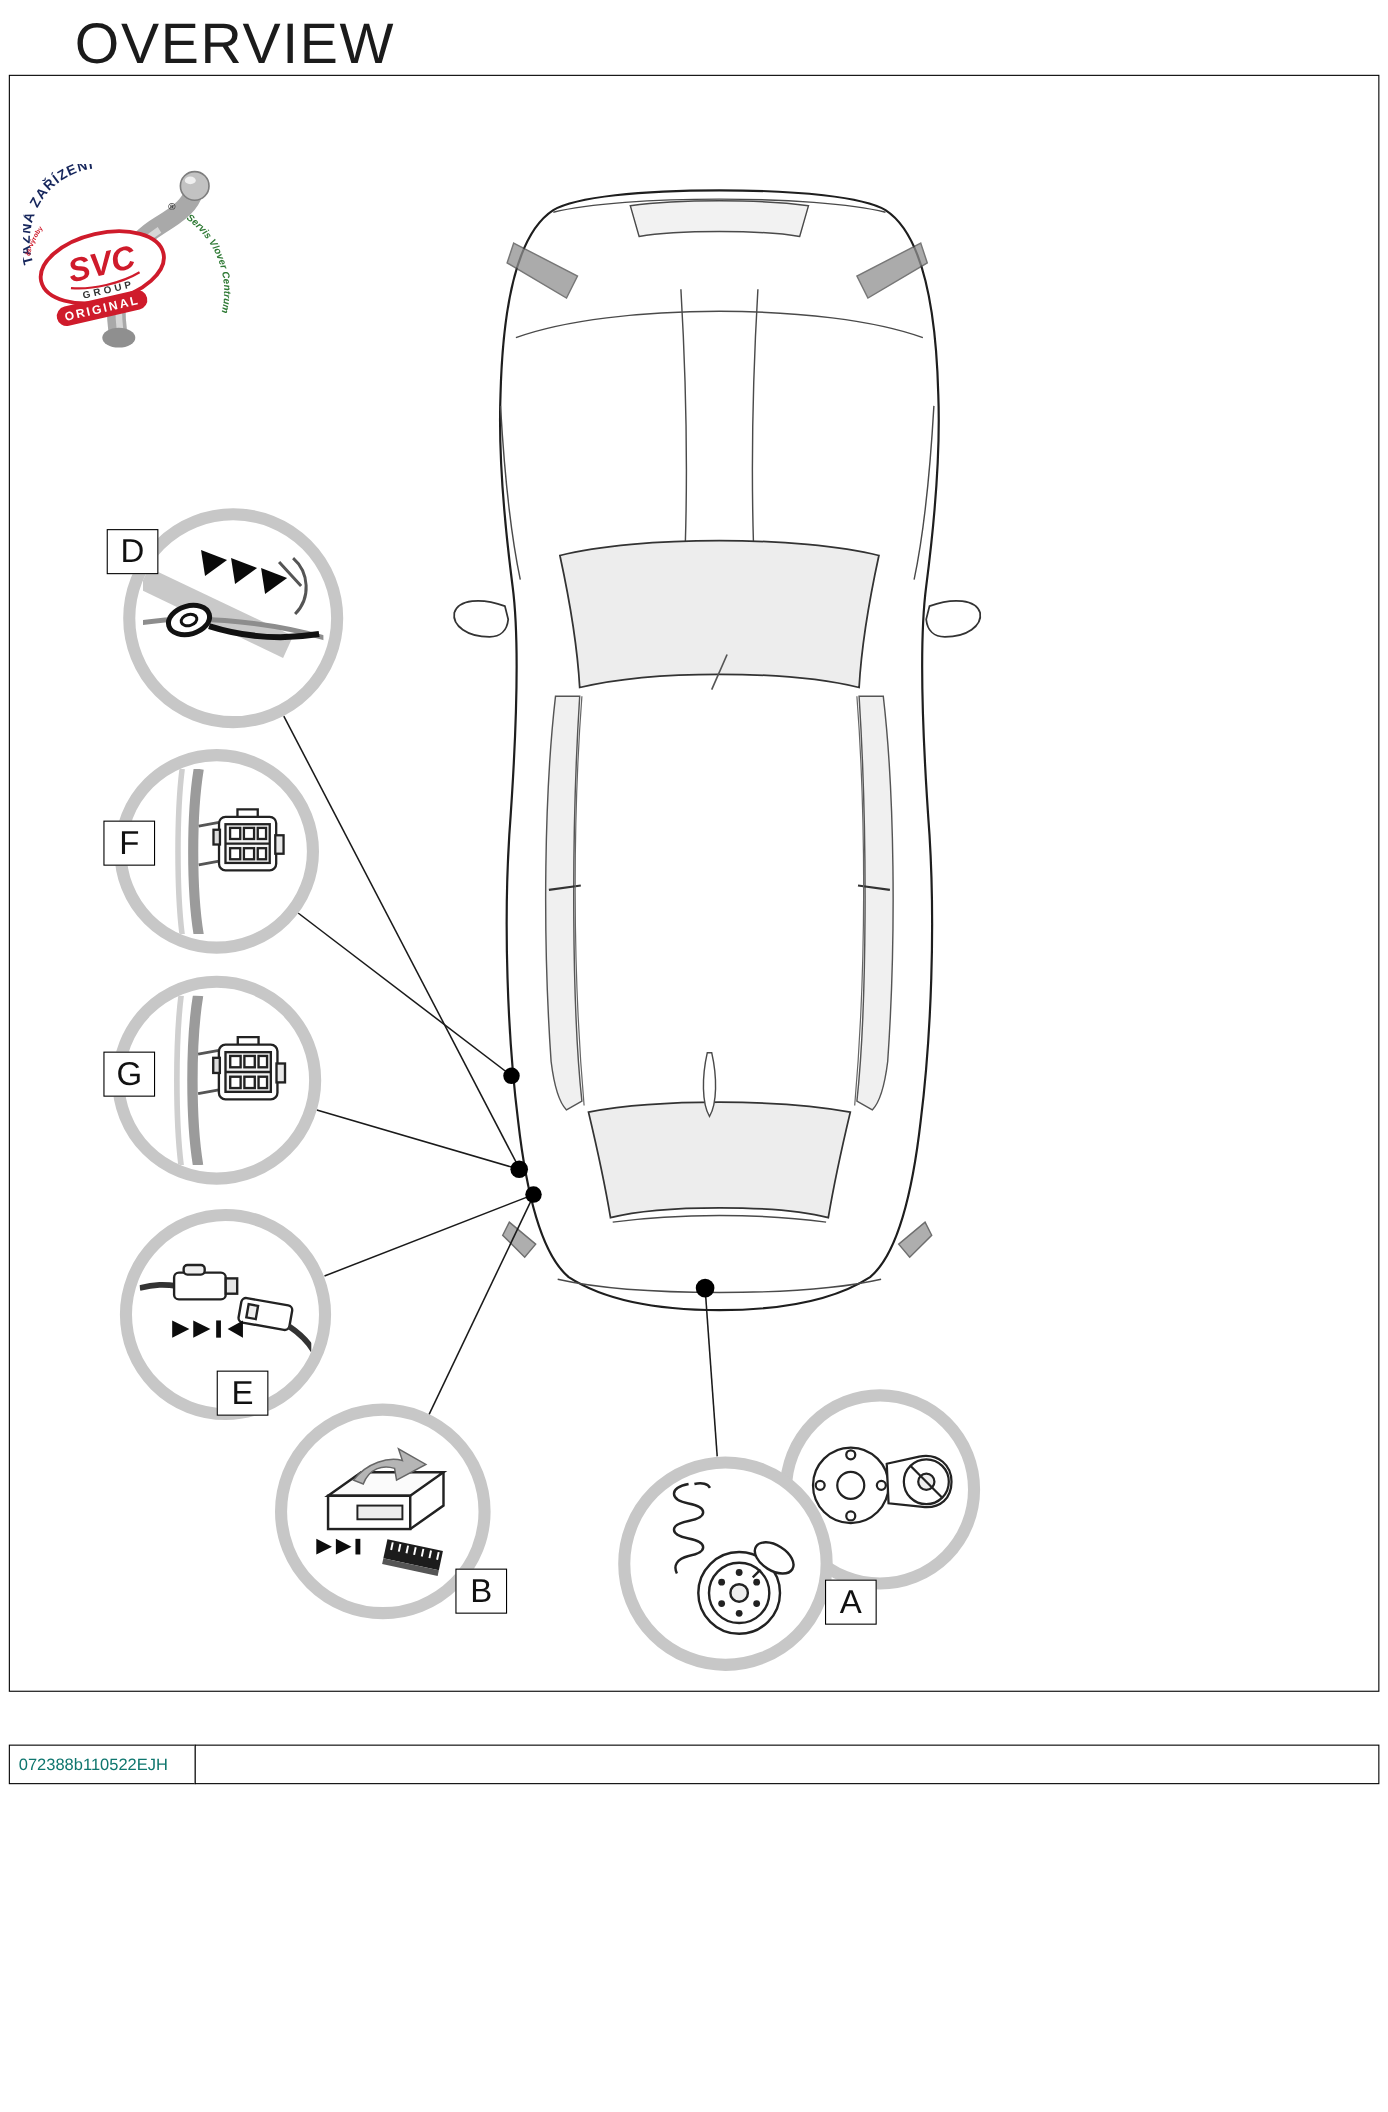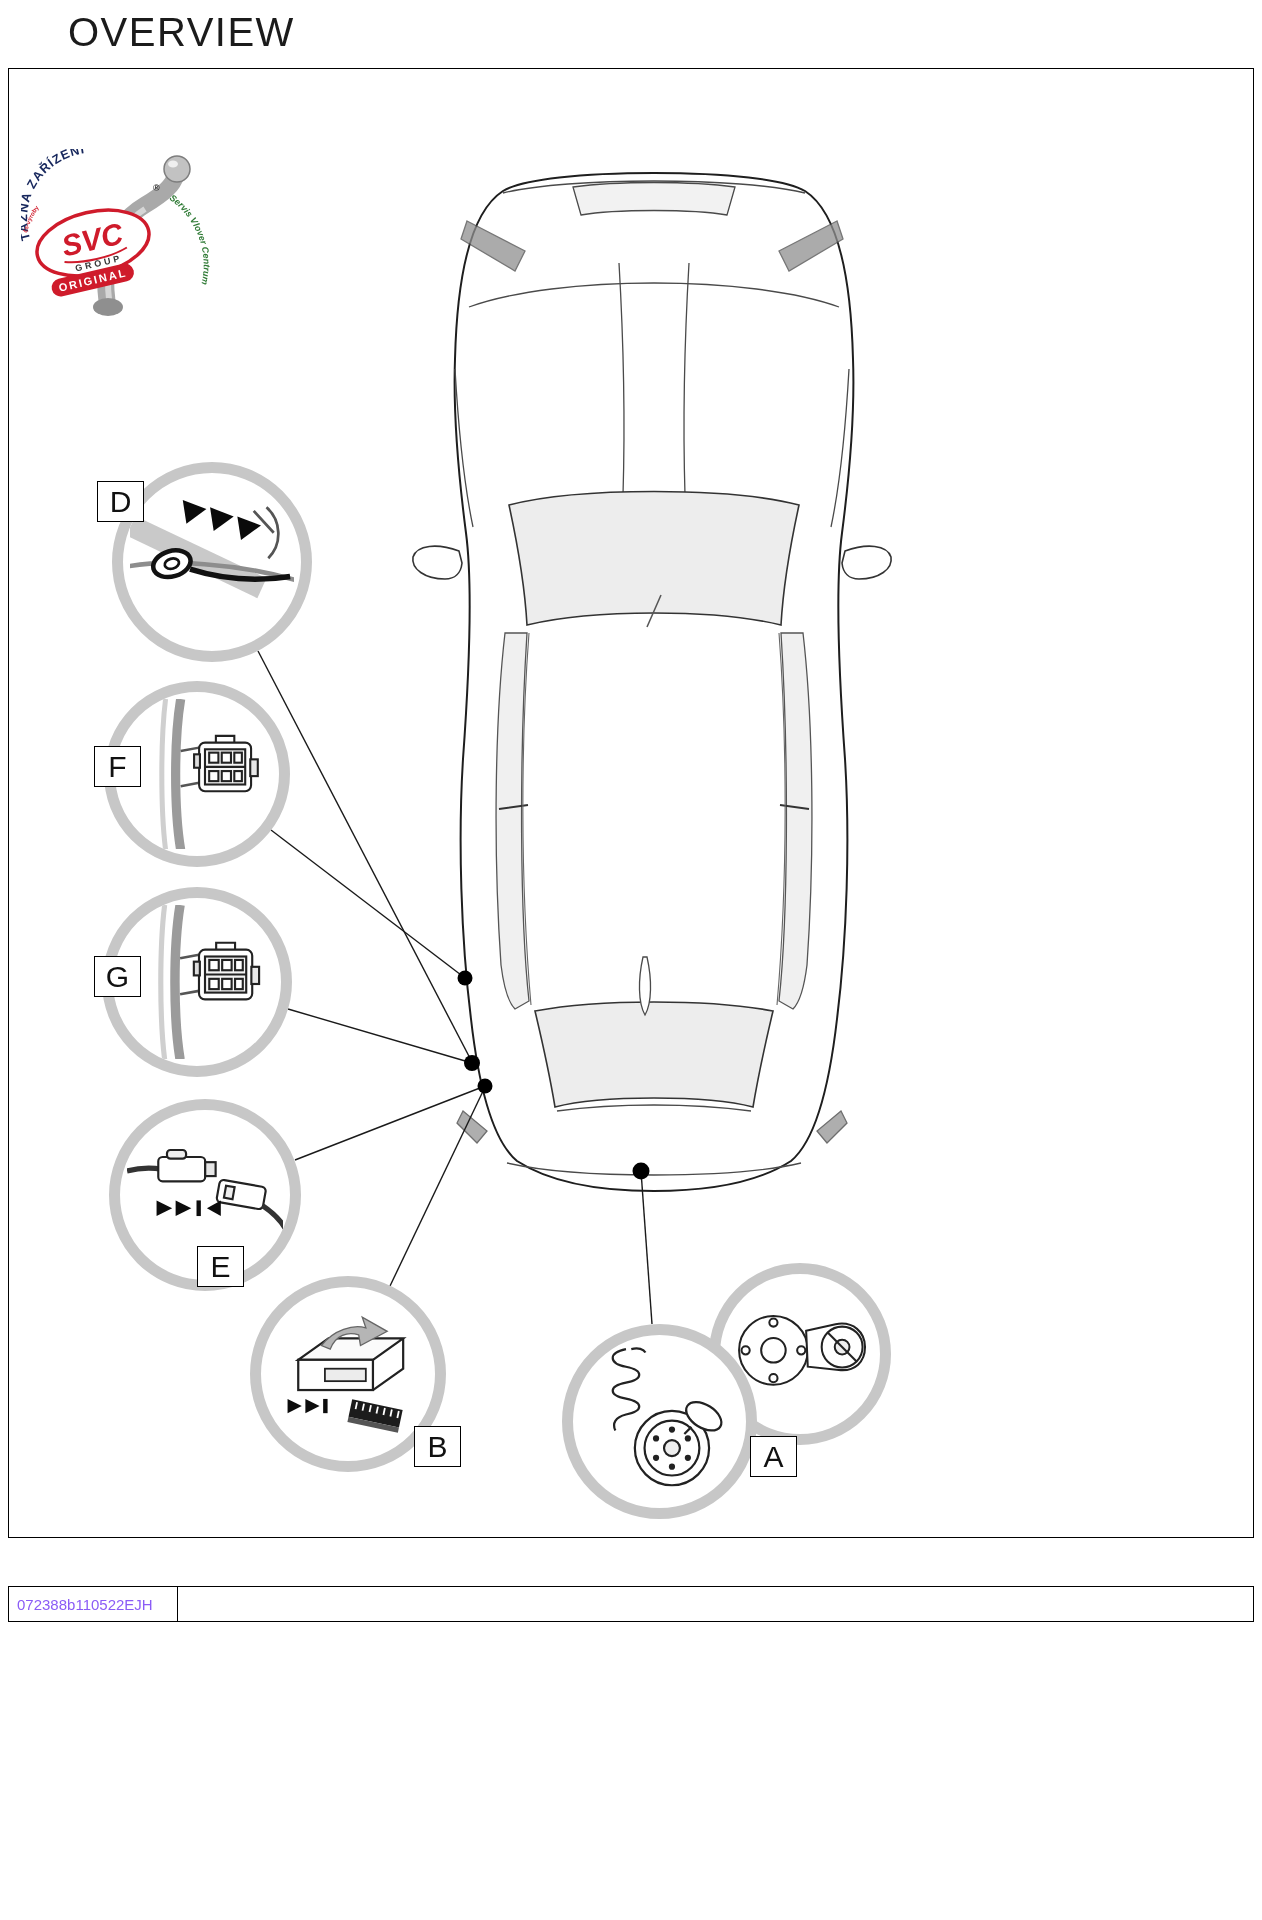--- a/index.html
+++ b/index.html
@@ -1,31 +1,31 @@
 <!DOCTYPE html>
 <html><head>
 <meta charset="utf-8">
 <style>
   *{margin:0;padding:0;box-sizing:border-box}
   html,body{background:#fff}
   body{width:1262px;height:1920px;font-family:"Liberation Sans",sans-serif;position:relative}
   .page{position:absolute;left:0;top:0;width:1262px;height:1920px;background:#fff;overflow:hidden}
-  .page-title{position:absolute;left:68px;top:10px;font-size:40px;letter-spacing:1.5px;color:#1b1b1b}
+  .page-title{position:absolute;left:68px;top:10px;font-size:52px;letter-spacing:1.5px;color:#1b1b1b}
   .frame{position:absolute;left:8px;top:68px;width:1246px;height:1470px;border:1.6px solid #000;background:#fff}
   .car-svg{position:absolute;left:398px;top:90px;z-index:1}
   .lead-svg{position:absolute;left:0;top:0;z-index:2;pointer-events:none}
   .logo-svg{position:absolute;left:12px;top:80px;z-index:2}
   .callout-circle{position:absolute;border-radius:50%;background:#fff;border:11px solid #c7c7c7;
     display:flex;align-items:center;justify-content:center;overflow:hidden;z-index:4}
   .callout-circle.back{z-index:3}
   .callout-circle svg{width:92%;height:92%}
   .callout-label{position:absolute;width:47px;height:41px;background:#fff;border:1.6px solid #000;
     font-size:30px;color:#111;display:flex;align-items:center;justify-content:center;z-index:6}
   .footer{position:absolute;left:8px;top:1586px;width:1246px;height:36px;display:flex;z-index:5}
-  .footer .cell{border:1.2px solid #000;height:36px;display:flex;align-items:center;font-size:15px;color:#8b5cf6;background:#fff}
+  .footer .cell{border:1.2px solid #000;height:36px;display:flex;align-items:center;font-size:15px;color:#0f766e;background:#fff}
   .footer .cell.left{width:170px;padding-left:8px}
   .footer .cell.mid{flex:1;margin-left:-1px}
   .footer .cell.right{width:292px;margin-left:-1px;padding-left:40px}
   
   .svc-txt{font:italic 700 30px "Liberation Sans",sans-serif;fill:#cf1b2b;text-anchor:middle}
   .group-txt{font:700 9px "Liberation Sans",sans-serif;fill:#333;text-anchor:middle;letter-spacing:3px}
   .arc-top-txt{font:700 12.5px "Liberation Sans",sans-serif;fill:#16265c;letter-spacing:1px}
   .orig-txt{font:700 11px "Liberation Sans",sans-serif;fill:#fff;text-anchor:middle;letter-spacing:2px}
   .arc-right-txt{font:italic 700 9px "Liberation Sans",sans-serif;fill:#2f7a35}
   .arc-left-txt{font:700 6px "Liberation Sans",sans-serif;fill:#cf1b2b}

